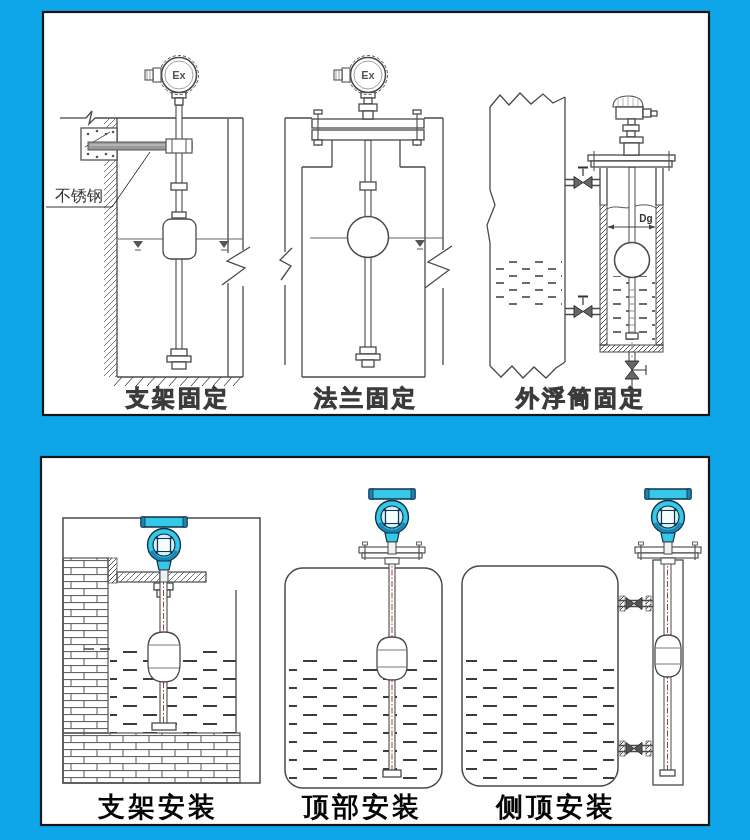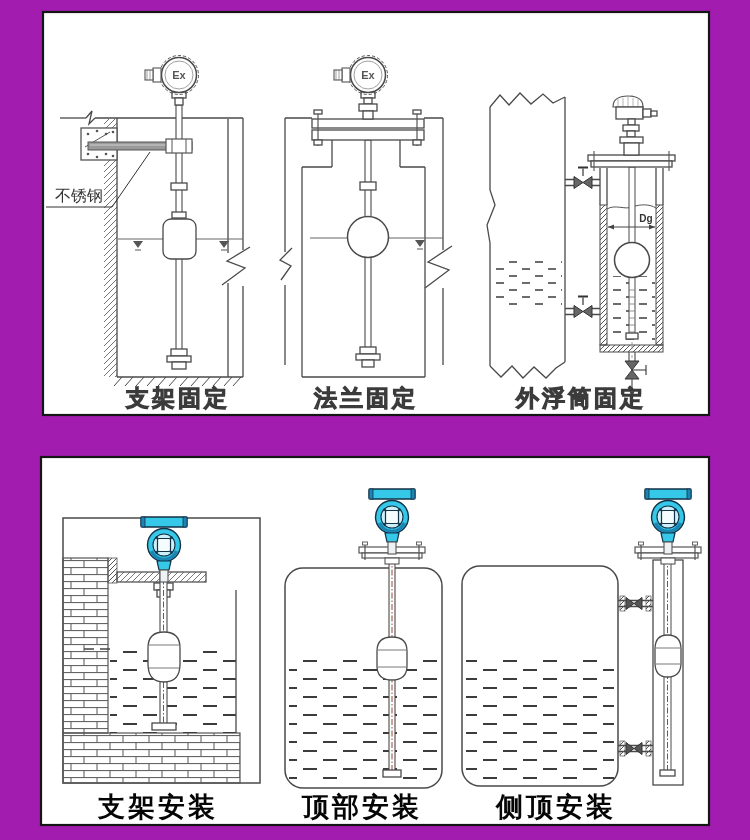--- a/index.html
+++ b/index.html
@@ -1,16 +1,16 @@
 <!DOCTYPE html>
 <html><head>
 <meta charset="utf-8">
 <style>
   html,body{margin:0;padding:0;background:#ffffff;}
-  .stage{position:relative;width:750px;height:840px;background:#a21caf;
+  .stage{position:relative;width:750px;height:840px;background:#0ea5e9;
          font-family:"Liberation Sans","DejaVu Sans",sans-serif;}
   svg{display:block;}
   text{font-family:"Liberation Sans","DejaVu Sans",sans-serif;}
   .cap-top{font-size:23px;font-weight:bold;letter-spacing:3px;
            fill:#ffffff;stroke:#3b3b3b;stroke-width:1px;}
   .cap-bot{font-size:27px;font-weight:bold;letter-spacing:3px;fill:#050505;}
   .ann{font-size:16px;fill:#333;}
   .ex{font-size:11px;font-weight:bold;fill:#555;}
   .dg{font-size:10px;font-weight:bold;fill:#333;}
   .ln{stroke:#4a4a4a;stroke-width:1.3;fill:none;}

